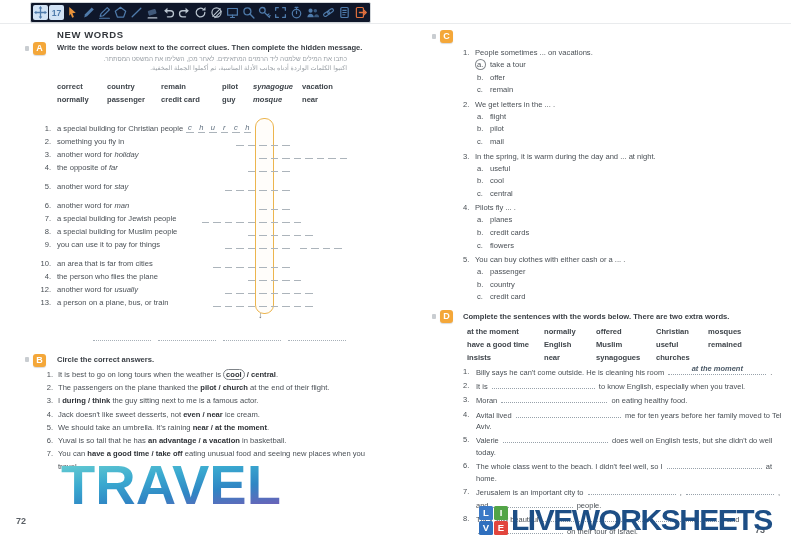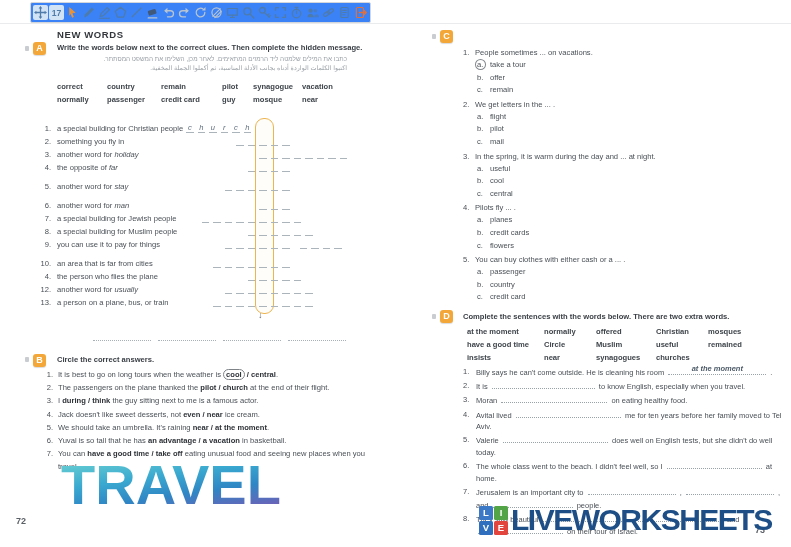--- a/index.html
+++ b/index.html
@@ -2,21 +2,21 @@
 <html><head>
 <meta charset="utf-8">
 <style>
   html,body{margin:0;padding:0;background:#f2f2f2;}
   #canvas{position:relative;width:791px;height:547px;background:#ffffff;overflow:hidden;
     font-family:"Liberation Sans","DejaVu Sans",sans-serif;color:#474c52;}
   .topline{position:absolute;left:0;top:23px;width:100%;border-top:1px solid #e9ebed;}
 
   
   .toolbar{position:absolute;left:30px;top:2px;height:19px;display:flex;align-items:center;
-    background:#3b82f6;border:1px solid #d3d7db;border-radius:2px;padding:0 2px;gap:1px;z-index:9;}
+    background:#0f172a;border:1px solid #d3d7db;border-radius:2px;padding:0 2px;gap:1px;z-index:9;}
   .tbi{width:15px;height:15px;display:flex;align-items:center;justify-content:center;border-radius:2px;cursor:pointer;}
   .tbi.sel{background:#d2e3f5;}
 
   
   .page{position:absolute;top:28px;height:519px;}
   #leftpage{left:25px;width:368px;}
   #rightpage{left:435px;width:356px;}
 
   .heading{position:absolute;left:32px;top:1px;font-size:9.5px;font-weight:bold;letter-spacing:.6px;color:#33373c;}
   .badge{position:absolute;width:13px;height:13px;background:#F4A739;border-radius:3px;color:#fff;
@@ -25,21 +25,21 @@
   .instr{position:absolute;font-size:7.6px;font-weight:bold;color:#3a3f45;}
   .rtl{position:absolute;font-size:6.4px;color:#9aa0a6;text-align:right;direction:rtl;line-height:8.5px;}
 
   
   #wbA{position:absolute;left:32px;top:52px;font-size:7.6px;font-weight:bold;color:#3f454b;}
   .wb-row{display:flex;line-height:13px;}
   .wb-row span:nth-child(1){width:50px;}
   .wb-row span:nth-child(2){width:54px;}
   .wb-row span:nth-child(3){width:61px;}
   .wb-row span:nth-child(4){width:31px;}
-  .wb-row span:nth-child(5){width:49px;}
+  .wb-row span:nth-child(5){width:49px;font-style:italic;}
 
   
   #clues{position:absolute;left:0;top:94px;width:368px;font-size:7.6px;}
   .clue-row{position:relative;height:13px;line-height:13px;}
   .clue-row.gap{margin-top:6px;}
   .clue-num{position:absolute;left:10px;width:16px;text-align:right;color:#4a5056;}
   .clue-text{position:absolute;left:32px;color:#4a5056;white-space:nowrap;}
   .cells{position:absolute;bottom:2px;white-space:nowrap;}
   .cell{display:inline-block;width:7.5px;margin-right:4px;height:9px;border-bottom:1px solid #acb4bb;
     text-align:center;font-size:7.5px;line-height:9px;color:#5c6c7c;font-style:italic;vertical-align:bottom;}
@@ -456,21 +456,21 @@
     <span class="mini-mark" style="left:-3px;top:286px"></span>
     <div class="badge" style="left:5px;top:282px">D</div>
     <div class="instr" style="left:28px;top:284px;width:320px">Complete the sentences with the words below. There are two extra words.</div>
     <div id="dbank">
         <span>at the moment</span>
         <span>normally</span>
         <span>offered</span>
         <span>Christian</span>
         <span>mosques</span>
         <span>have a good time</span>
-        <span>Circle</span>
+        <span>English</span>
         <span>Muslim</span>
         <span>useful</span>
         <span>remained</span>
         <span>insists</span>
         <span>near</span>
         <span>synagogues</span>
         <span>churches</span>
         <span></span>
       </div>
     <div id="dsent">

